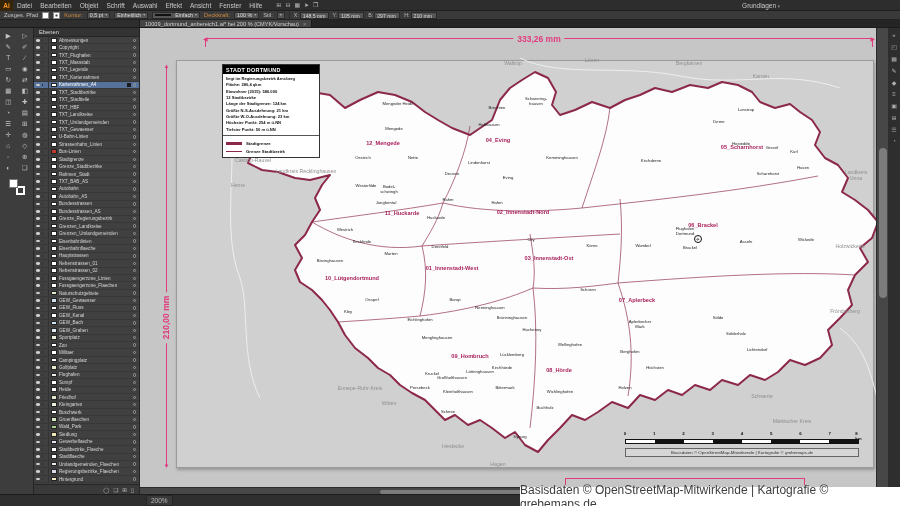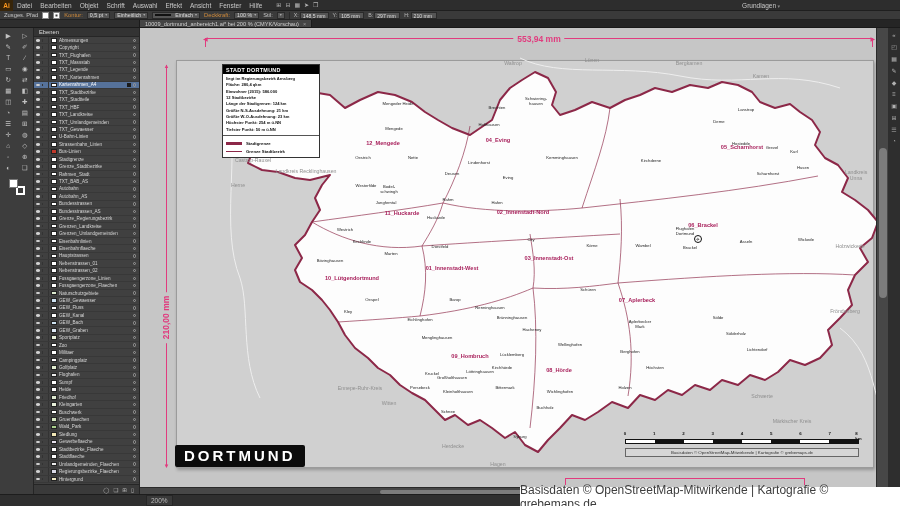--- a/index.html
+++ b/index.html
@@ -859,21 +859,21 @@
           <path d="M393,260 C398,300 396,350 390,400"></path>
           <path d="M478,255 C490,290 495,325 488,368"></path>
         </g>
       </svg>
 
       <div class="hdim">
         <span class="a l">◀</span>
         <span class="a r">▶</span>
         <span class="tick" style="left:0;"></span>
         <span class="tick" style="right:0;"></span>
-        <span class="t">553,94 mm</span>
+        <span class="t">333,26 mm</span>
       </div>
       <div class="vdim">
         <span class="a u">▲</span>
         <span class="a d">▼</span>
         <span class="t">210,00 mm</span>
       </div>
 
       <div class="infobox">
         <div class="hd">STADT DORTMUND</div>
         <div class="facts" id="info-facts">
@@ -996,21 +996,20 @@
           <span class="lbl lbl-neighbor" style="left: 652px; top: 394px;">Märkischer Kreis</span>
           <span class="lbl lbl-neighbor" style="left: 358px; top: 437px;">Hagen</span>
           <span class="lbl lbl-neighbor" style="left: 313px; top: 419px;">Herdecke</span>
           <span class="lbl lbl-neighbor" style="left: 249px; top: 376px;">Witten</span>
           <span class="lbl lbl-neighbor" style="left: 220px; top: 361px;">Ennepe-Ruhr-Kreis</span>
         </div>
       <div class="airport" style="left:558px;top:211px;">
           <span>✈</span>
         </div>
 
-      <div class="citylabel">DORTMUND</div>
 
       <div class="scalebar">
         <div class="sb-ticks" id="sb-ticks">
             <span style="left: 0px;">0</span>
             <span style="left: 29.25px;">1</span>
             <span style="left: 58.5px;">2</span>
             <span style="left: 87.75px;">3</span>
             <span style="left: 117px;">4</span>
             <span style="left: 146.25px;">5</span>
             <span style="left: 175.5px;">6</span>

